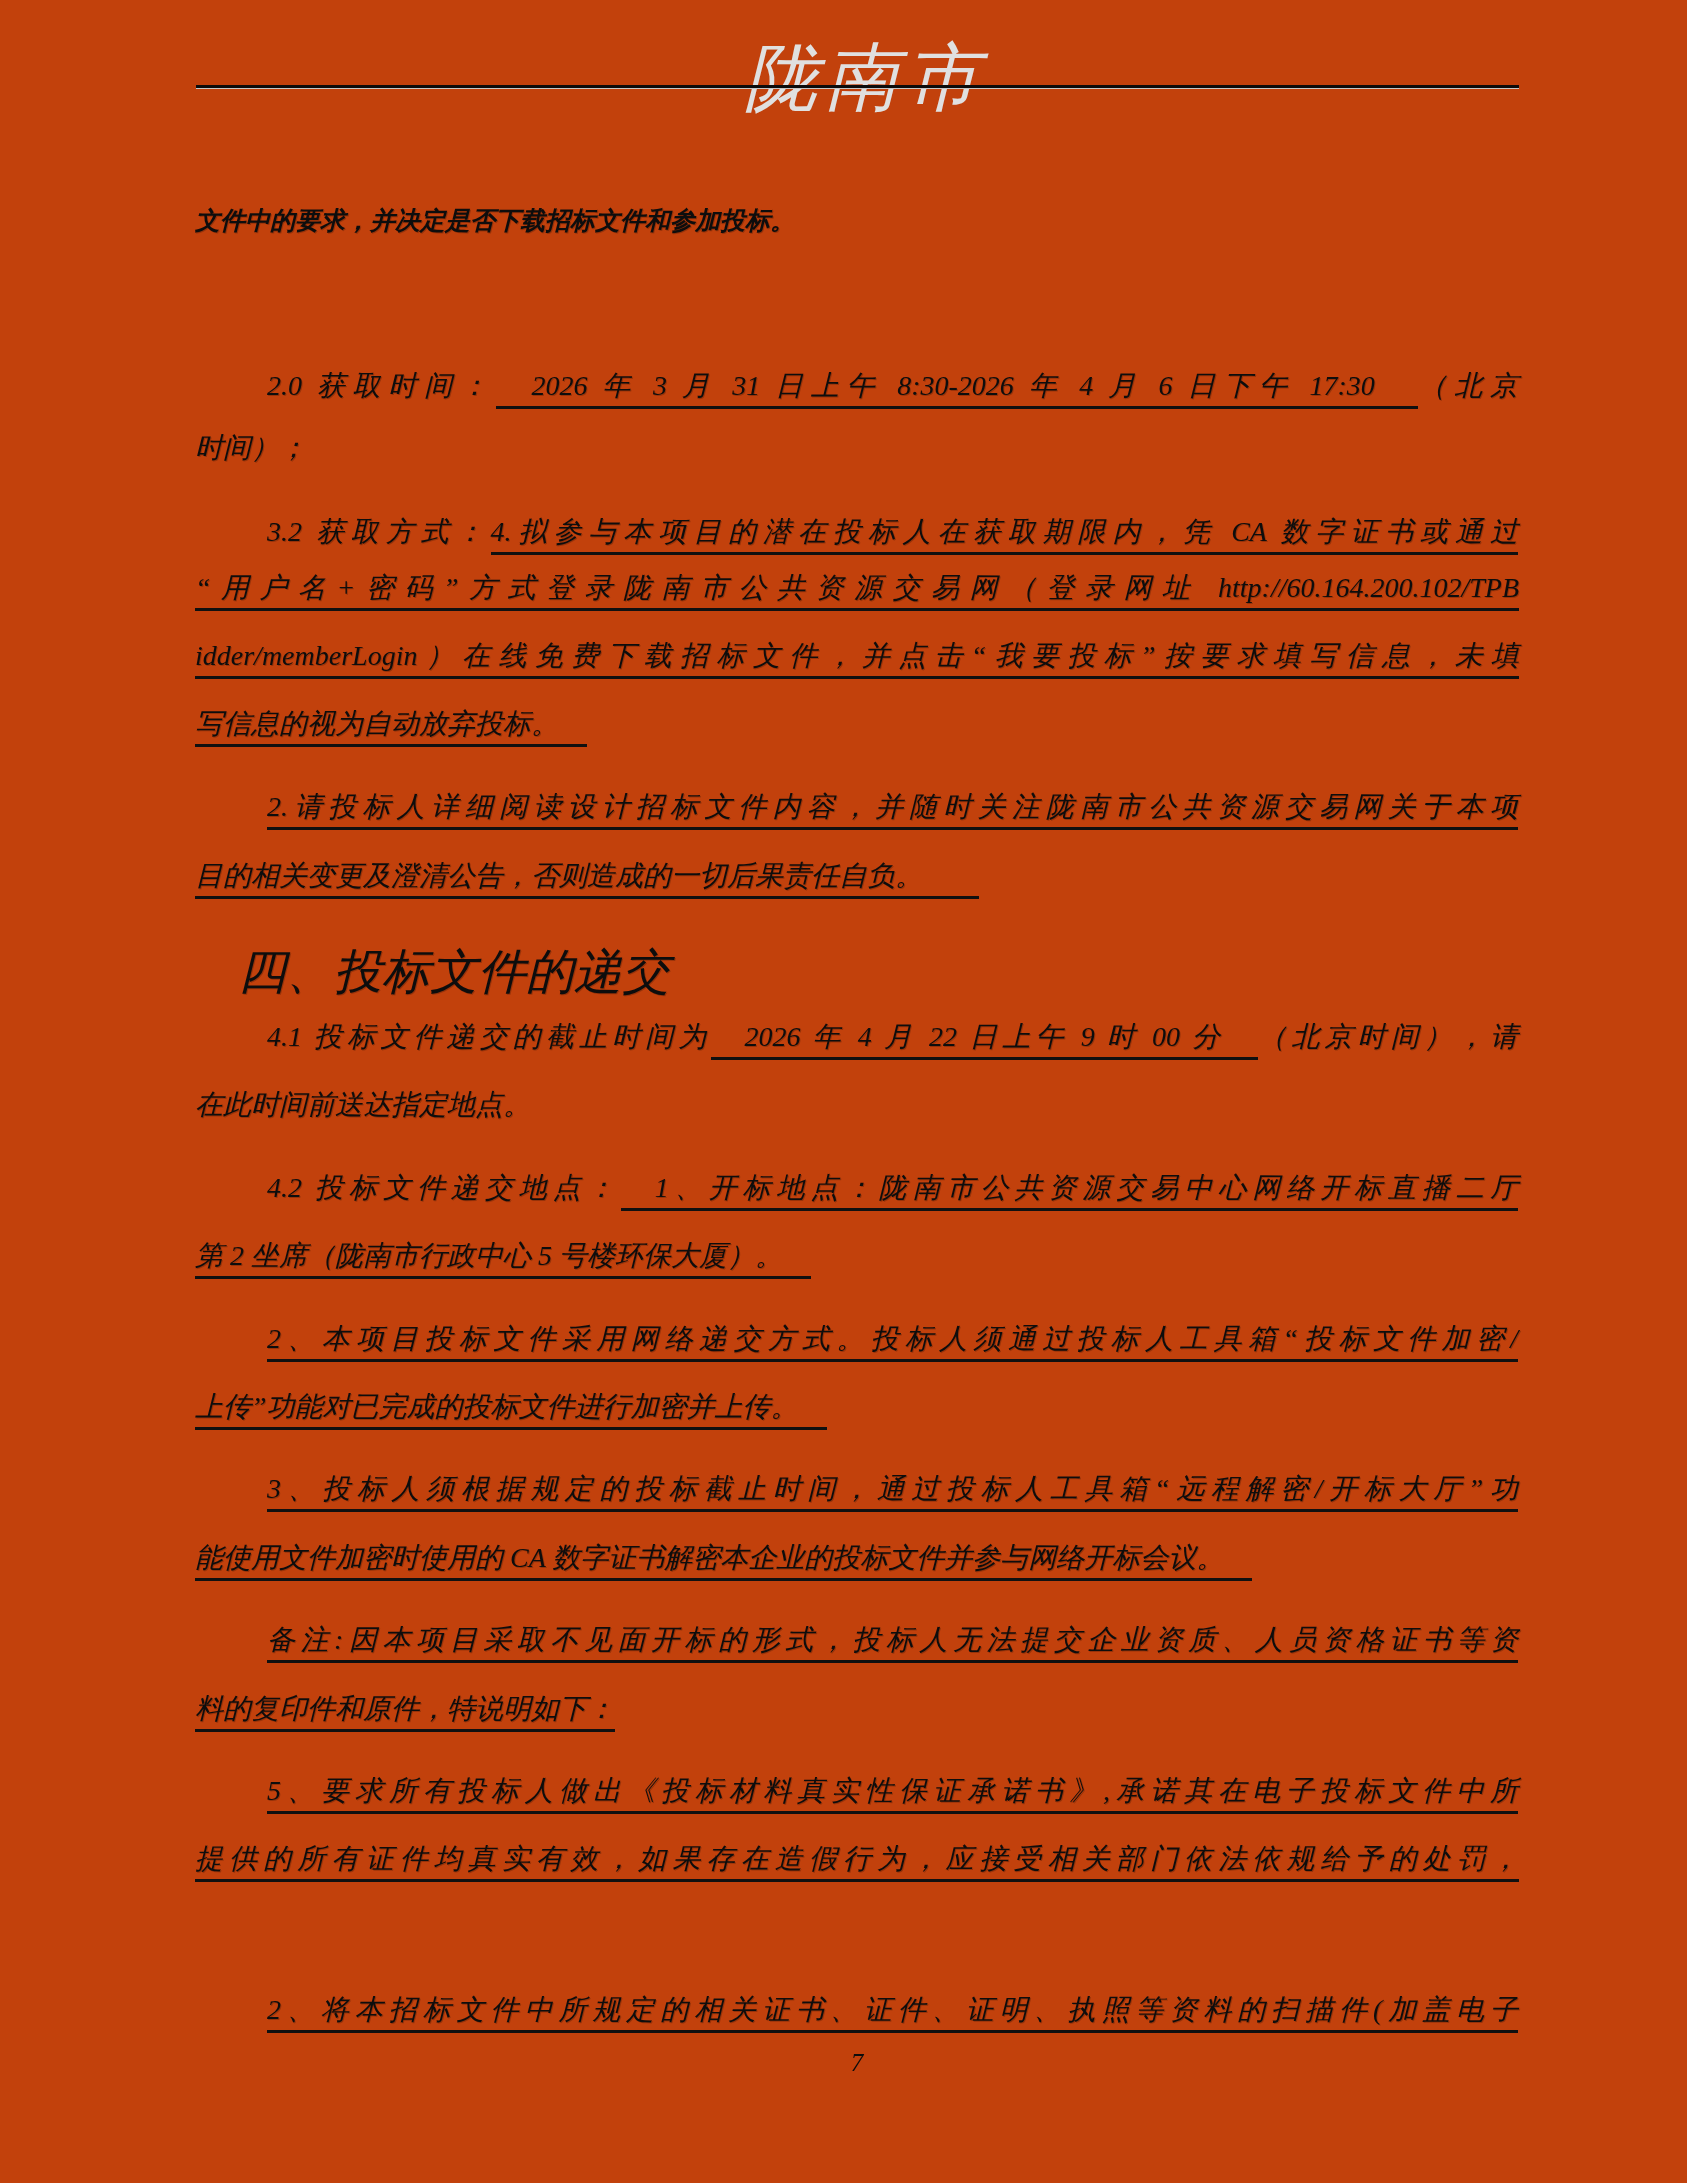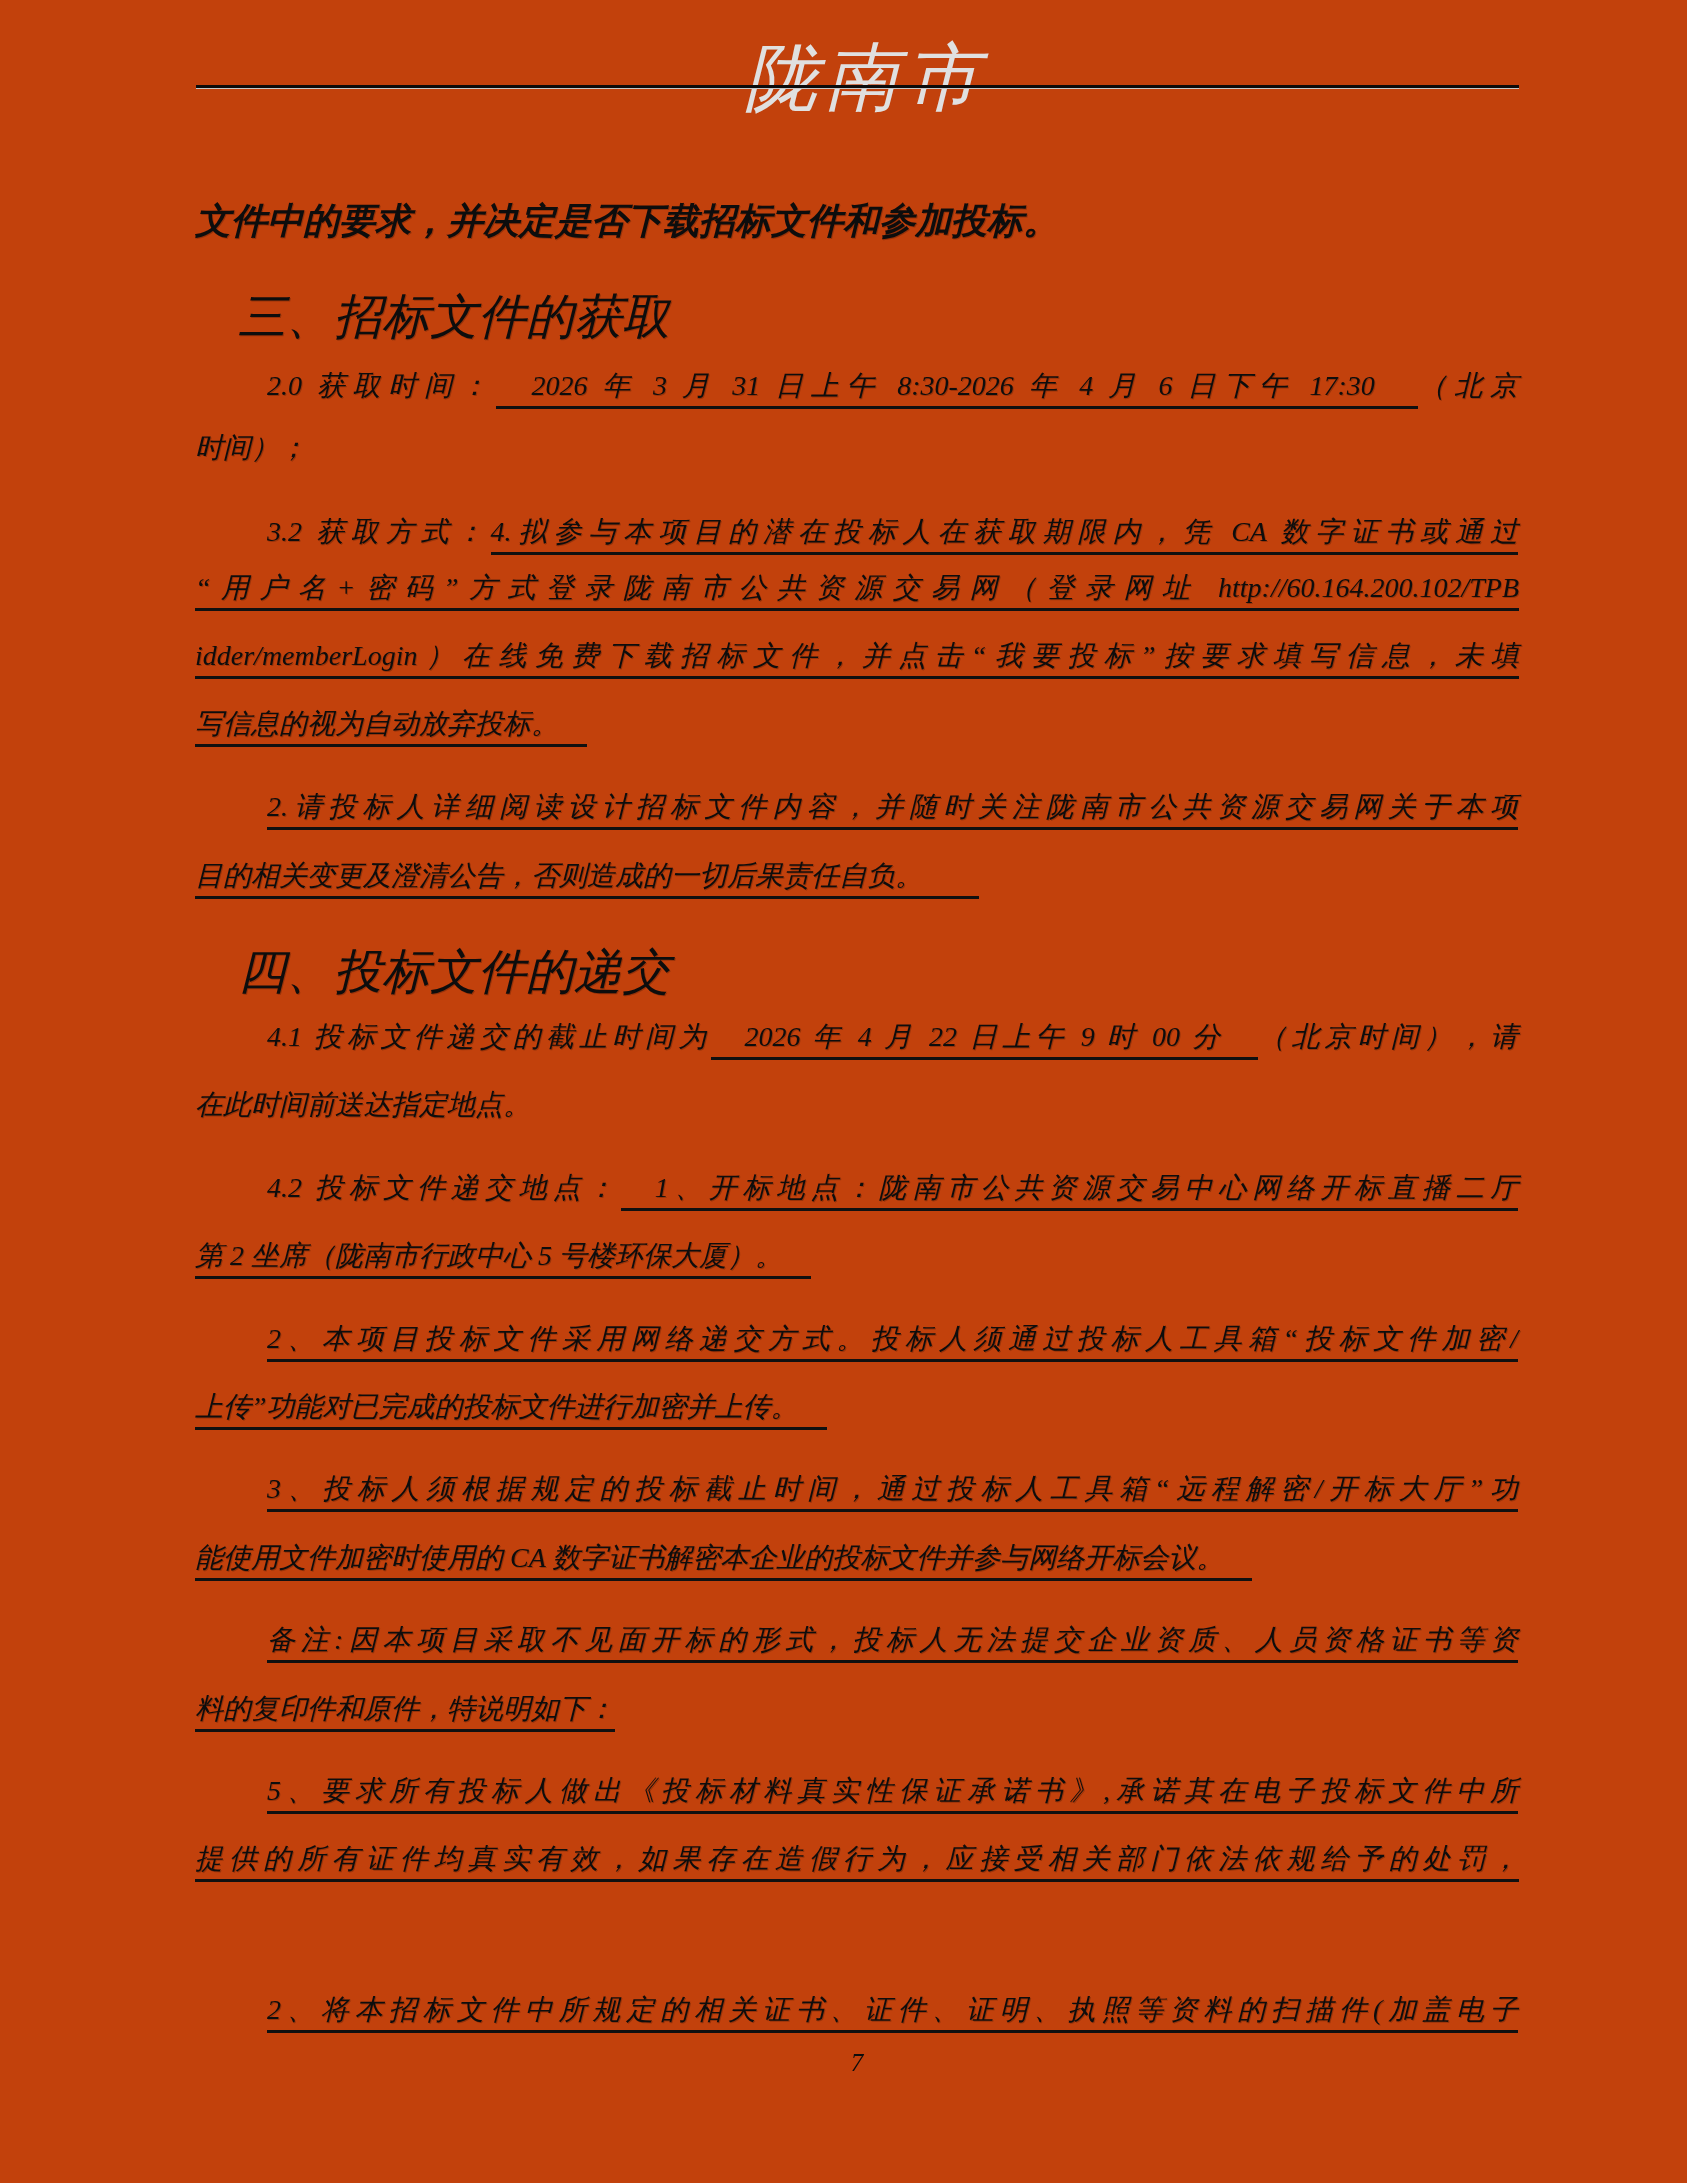--- a/index.html
+++ b/index.html
@@ -44,21 +44,21 @@
   .indent{
     left:267px;
     width:1251px;
   }
   .justify{
     text-align:justify;
     text-align-last:justify;
   }
   .bold{
     font-weight:bold;
-    font-size:36px;
+    font-size:25px;
   }
   .heading{
     position:absolute;
     left:238px;
     font-size:48px;
     line-height:52px;
     white-space:nowrap;
     text-shadow:1px 1px 0 rgba(0,0,0,0.22);
   }
   .ul{
@@ -78,21 +78,20 @@
 </head>
 <body>
 
 <div class="page">
 
   <div class="watermark">陇南市</div>
   <div class="header-rule"></div>
 
   <div class="line bold" style="top:204px"><span>文件中的要求，并决定是否下载招标文件和参加投标。</span></div>
 
-  <div class="heading" style="top:291px">三、招标文件的获取</div>
 
   <div class="line indent justify" style="top:369px"><span>2.0 获取时间：</span><span class="ul">　2026 年 3 月 31 日上午 8:30-2026 年 4 月 6 日下午 17:30　</span><span>（北京</span></div>
   <div class="line" style="top:431px"><span>时间）；</span></div>
 
   <div class="line indent justify" style="top:515px"><span>3.2 获取方式：</span><span class="ul">4.拟参与本项目的潜在投标人在获取期限内，凭 CA 数字证书或通过</span></div>
   <div class="line justify" style="top:571px"><span class="ul">“用户名+密码”方式登录陇南市公共资源交易网（登录网址 http://60.164.200.102/TPB</span></div>
   <div class="line justify" style="top:639px"><span class="ul">idder/memberLogin）在线免费下载招标文件，并点击“我要投标”按要求填写信息，未填</span></div>
   <div class="line" style="top:707px"><span class="ul">写信息的视为自动放弃投标。　</span></div>
 
   <div class="line indent justify" style="top:790px"><span class="ul">2.请投标人详细阅读设计招标文件内容，并随时关注陇南市公共资源交易网关于本项</span></div>

